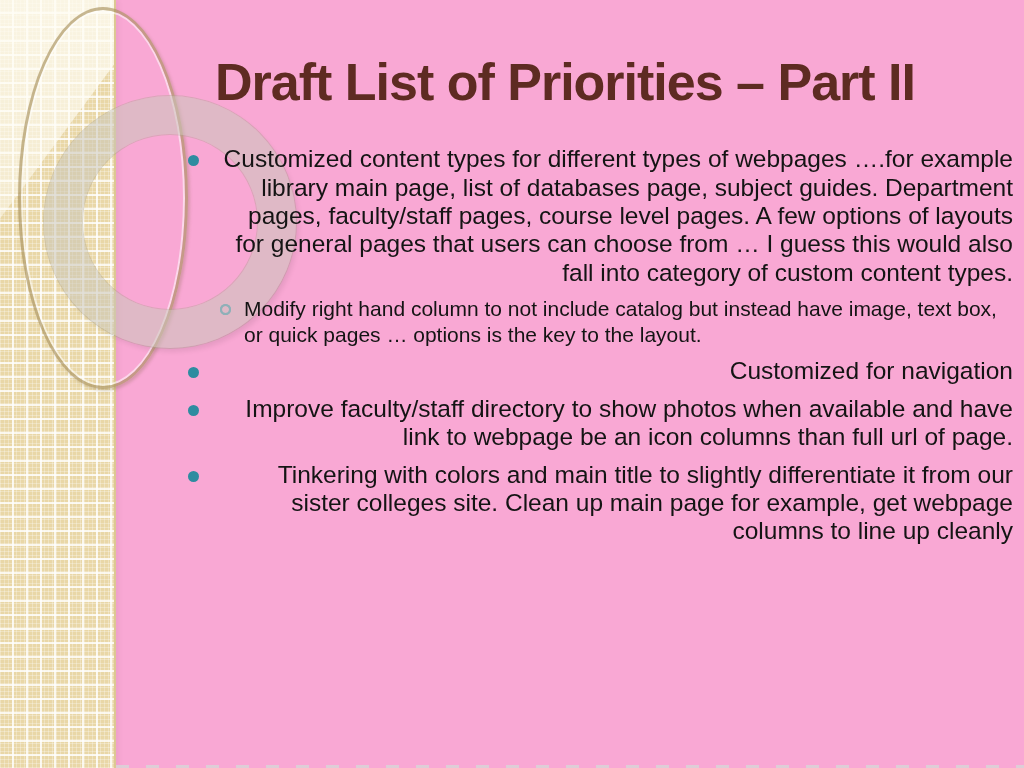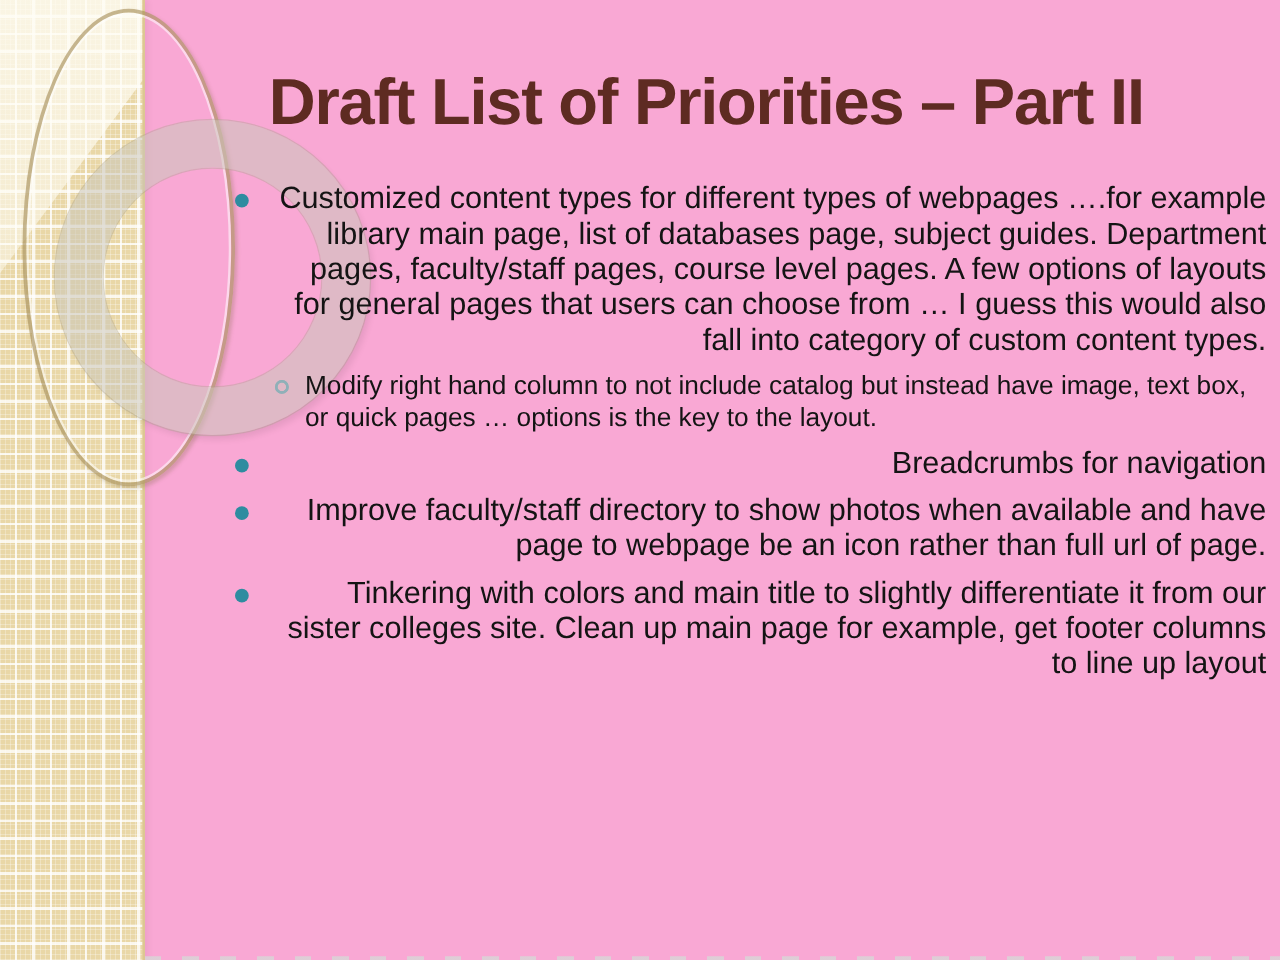--- a/index.html
+++ b/index.html
@@ -116,29 +116,29 @@
     <span class="marker"></span>
   </li>
 
   <li class="lvl2">
     <span class="marker"></span>
     <span class="btxt">Modify right hand column to not include catalog but instead have image, text box, or quick pages … options is the key to the layout.</span>
   </li>
 
   <li class="lvl1">
     <span class="marker"></span>
-    <span class="btxt">Breadcrumbs for navigation</span>
+    <span class="btxt">Customized for navigation</span>
   </li>
 
   <li class="lvl1">
     <span class="marker"></span>
-    <span class="btxt">Improve faculty/staff directory to show photos when available and have page to webpage be an icon rather than full url of page.</span>
+    <span class="btxt">Improve faculty/staff directory to show photos when available and have link to webpage be an icon columns than full url of page.</span>
   </li>
 
   <li class="lvl1">
     <span class="marker"></span>
-    <span class="btxt">Tinkering with colors and main title to slightly differentiate it from our sister colleges site. Clean up main page  for example, get footer columns to line up layout</span>
+    <span class="btxt">Tinkering with colors and main title to slightly differentiate it from our sister colleges site. Clean up main page  for example, get webpage columns to line up cleanly</span>
   </li>
 </ul>
   </div>
 
   <div class="bottom-ticks"></div>
 </div>
 
 </body></html>

